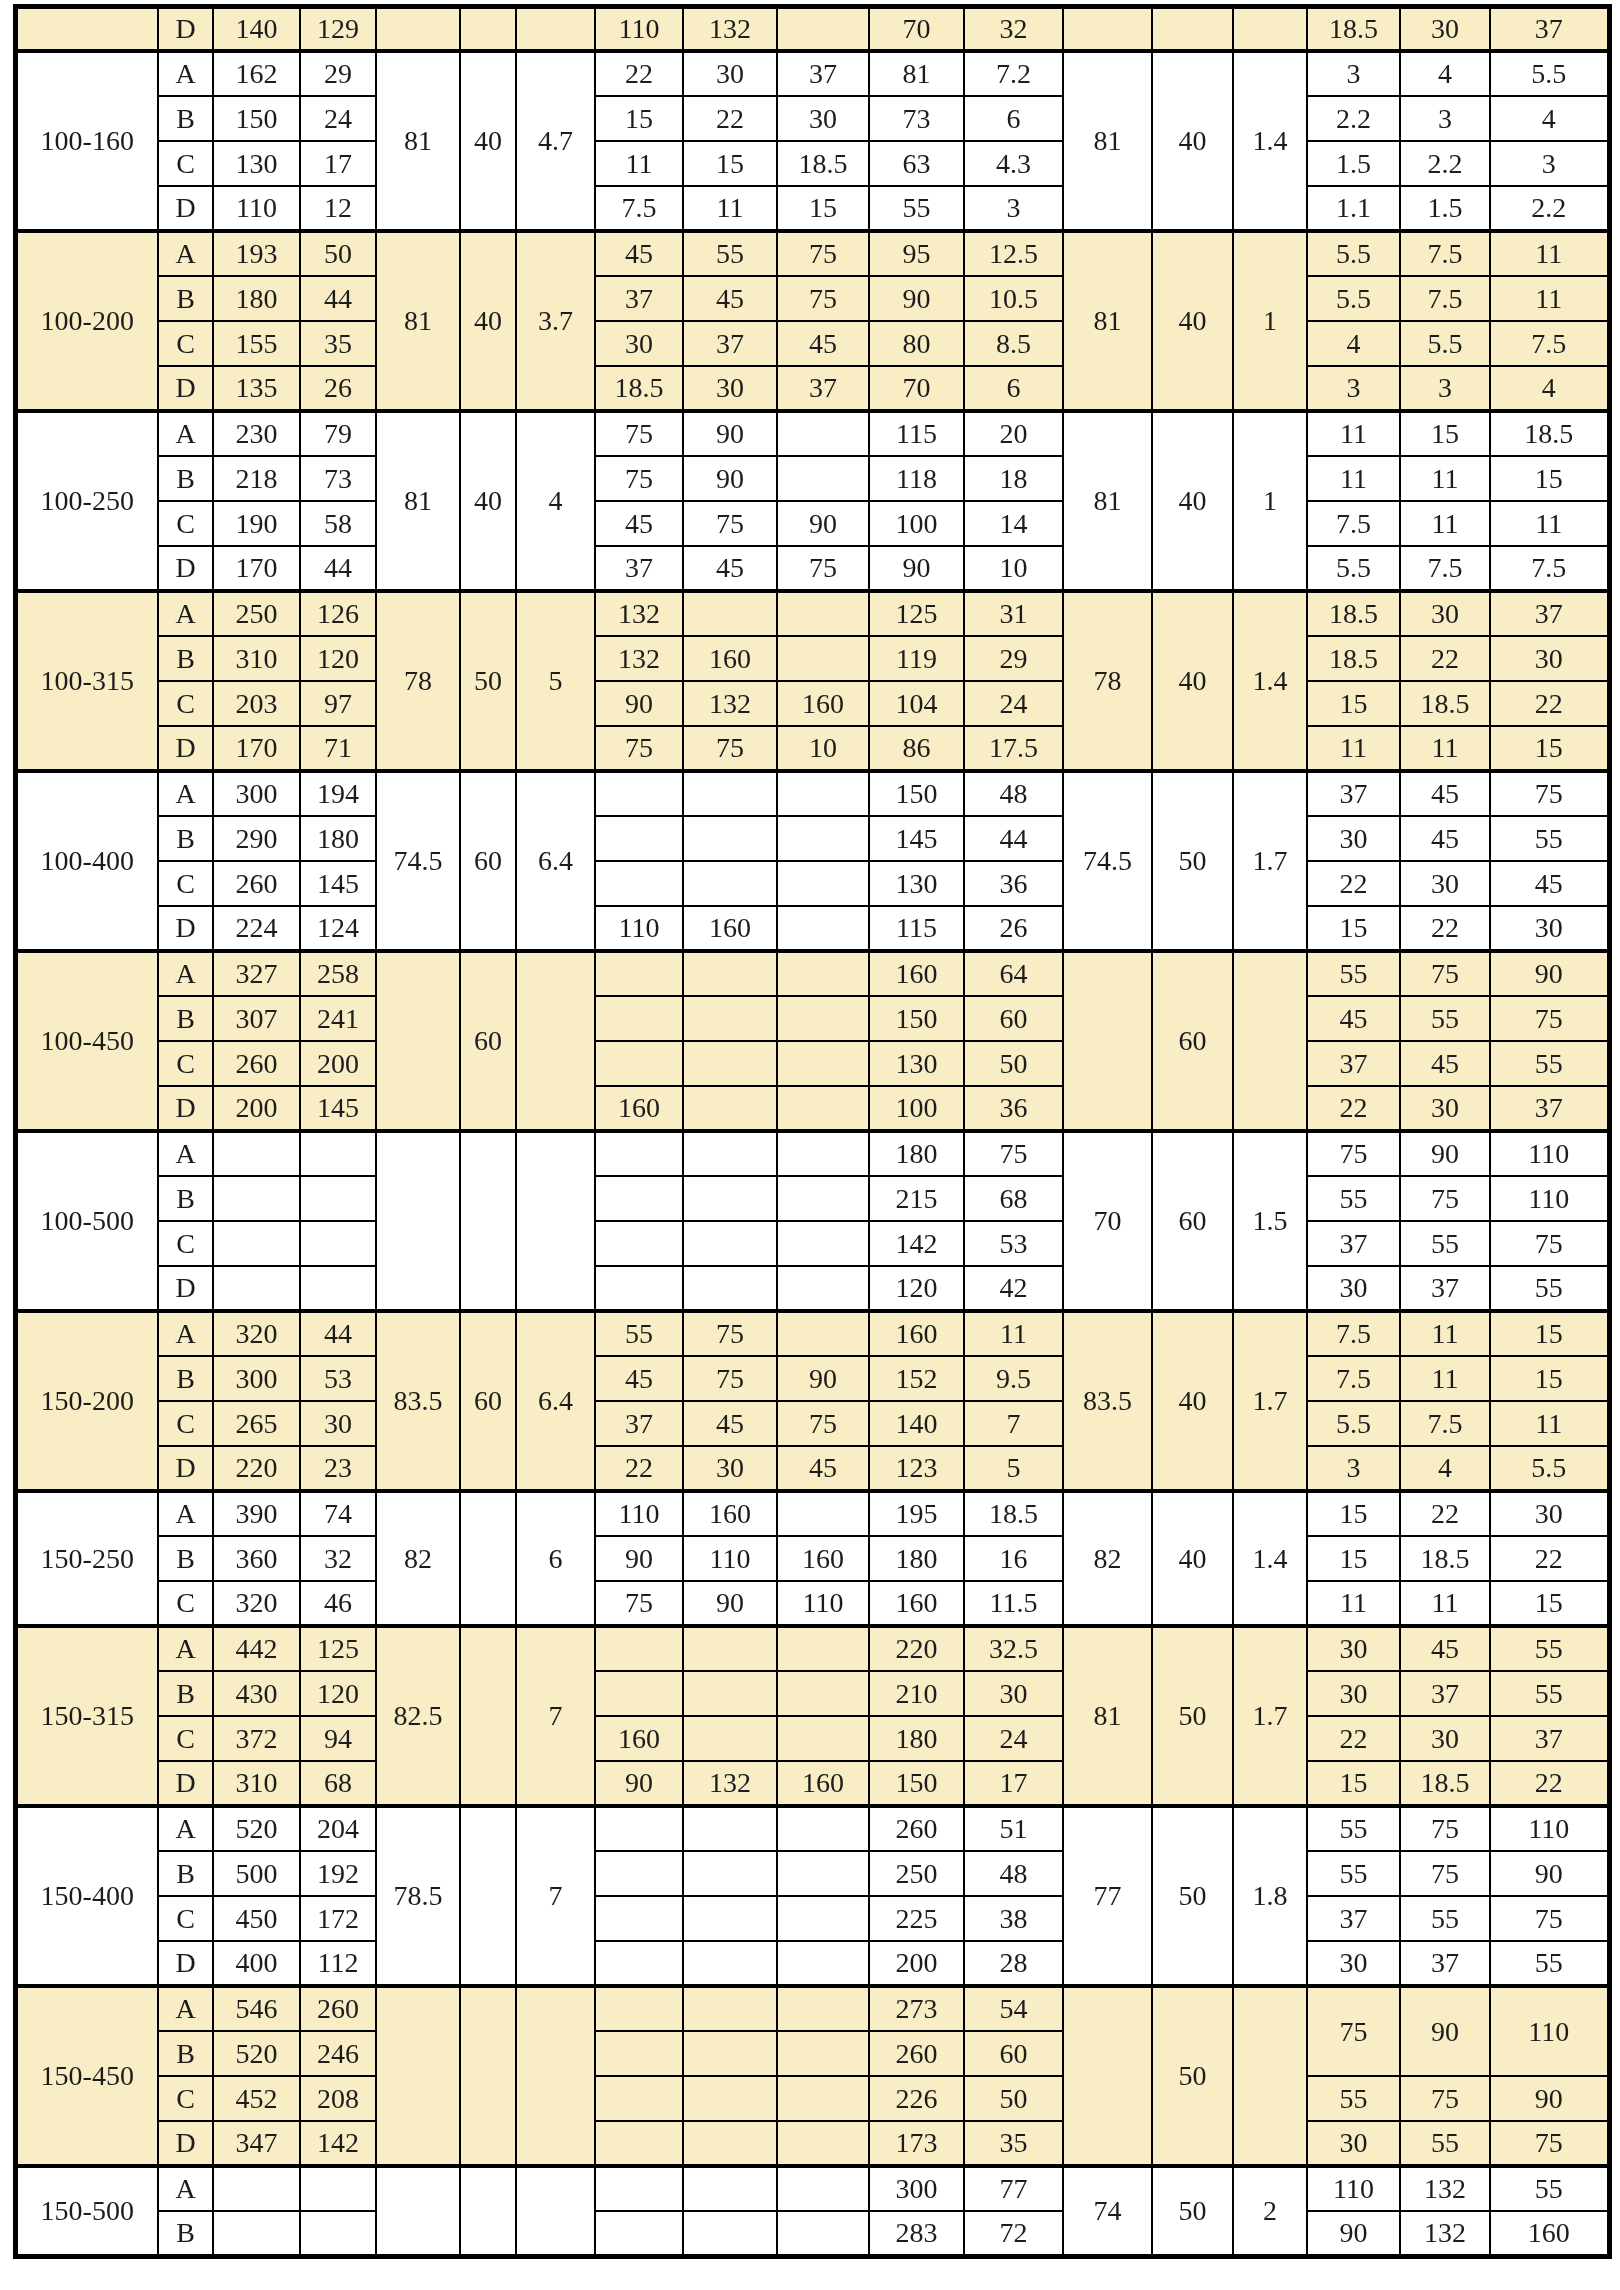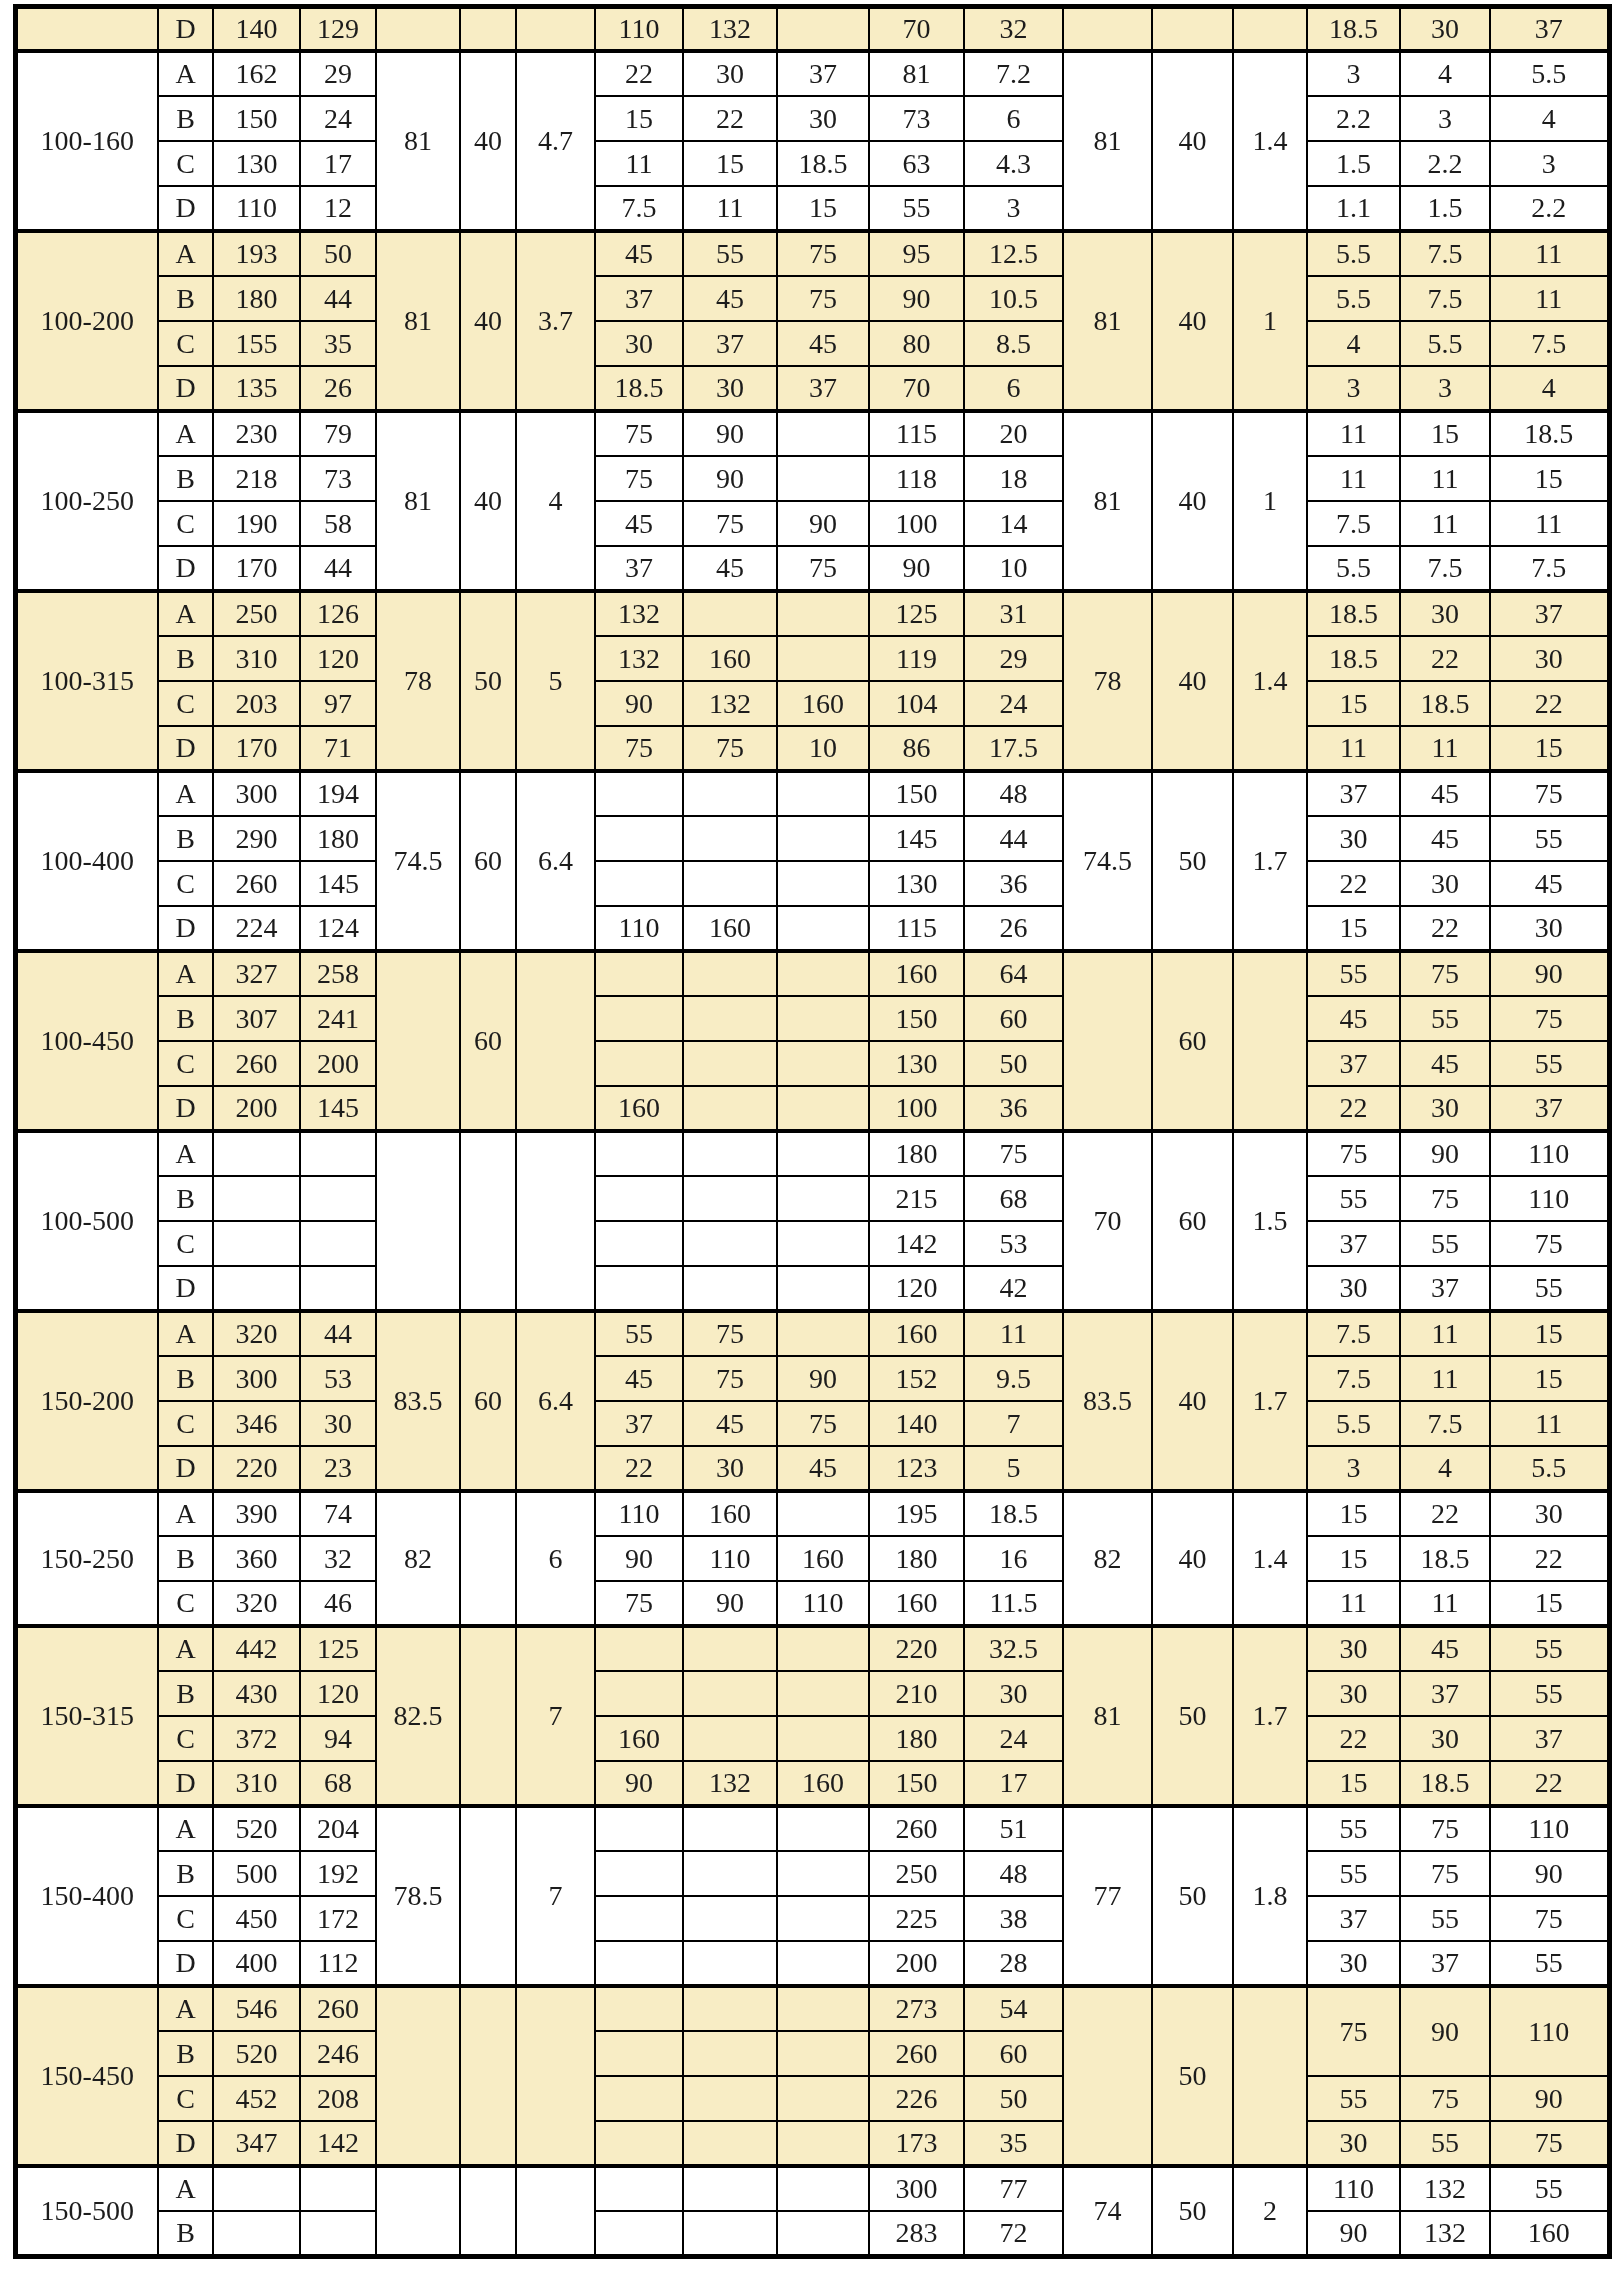--- a/index.html
+++ b/index.html
@@ -510,21 +510,21 @@
         <td data-name="value-cell">75</td>
         <td data-name="value-cell">90</td>
         <td data-name="value-cell">152</td>
         <td data-name="value-cell">9.5</td>
         <td data-name="value-cell">7.5</td>
         <td data-name="value-cell">11</td>
         <td data-name="value-cell">15</td>
       </tr>
       <tr data-name="table-row" class="shaded">
         <td data-name="letter-cell">C</td>
-        <td data-name="value-cell">346</td>
+        <td data-name="value-cell">265</td>
         <td data-name="value-cell">30</td>
         <td data-name="value-cell">37</td>
         <td data-name="value-cell">45</td>
         <td data-name="value-cell">75</td>
         <td data-name="value-cell">140</td>
         <td data-name="value-cell">7</td>
         <td data-name="value-cell">5.5</td>
         <td data-name="value-cell">7.5</td>
         <td data-name="value-cell">11</td>
       </tr>

